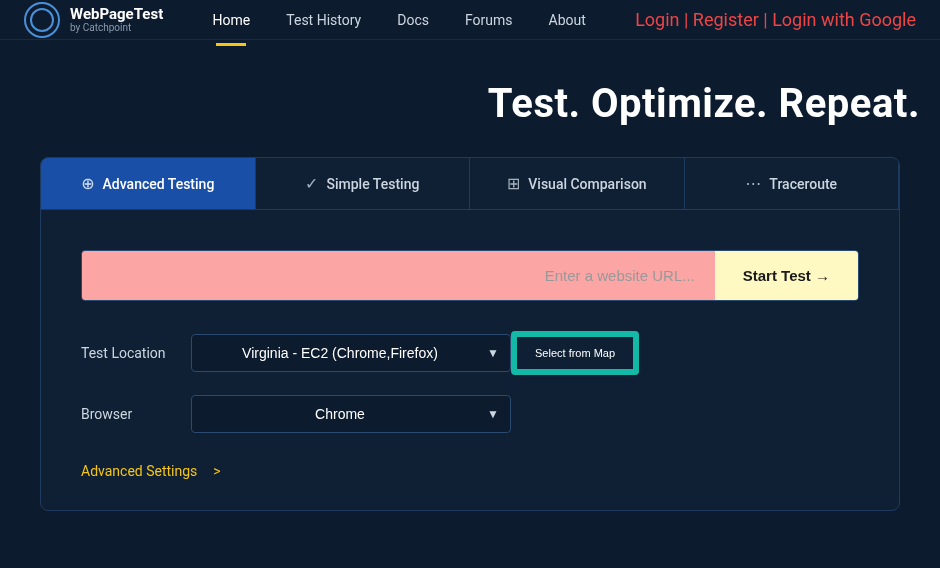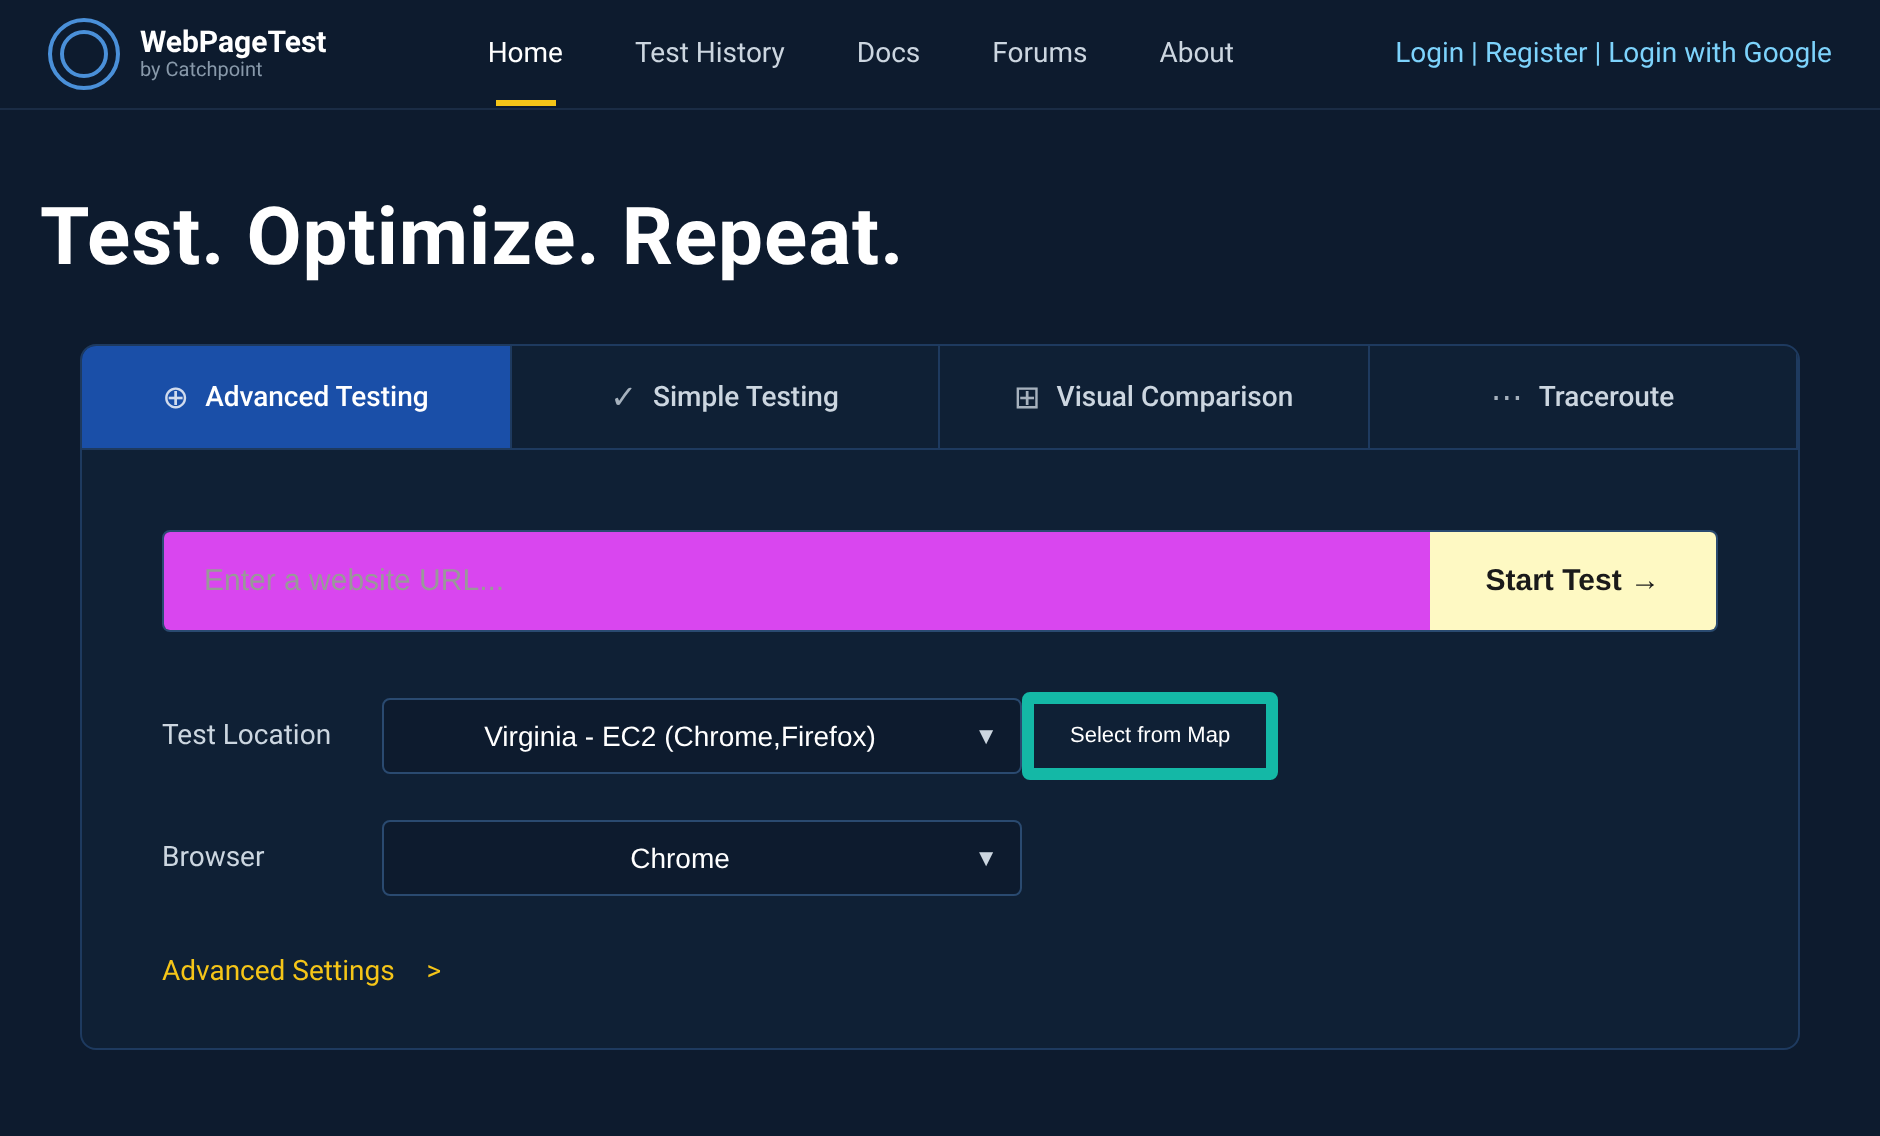--- a/index.html
+++ b/index.html
@@ -11,21 +11,21 @@
       width: 940px;
       min-height: 568px;
     }
 
     
     header {
       display: flex;
       align-items: center;
       justify-content: space-between;
       padding: 0 24px;
-      height: 55px;
+      height: 40px;
       background-color: #0d1b2e;
       border-bottom: 1px solid #1a2c45;
     }
 
     .logo-area {
       display: flex;
       align-items: center;
       gap: 10px;
     }
 
@@ -91,27 +91,27 @@
       position: absolute;
       bottom: 0;
       left: 50%;
       transform: translateX(-50%);
       width: 30px;
       height: 3px;
       background-color: #f5c518;
     }
 
     .auth-links {
-      font-size: 14px;
-      color: #7dd3fc;
+      font-size: 18px;
+      color: #ef4444;
     }
 
     
     .hero {
-      text-align: left;
+      text-align: right;
       padding: 40px 20px 30px;
     }
 
     .hero h1 {
       font-size: 40px;
       font-weight: 700;
       color: #ffffff;
       letter-spacing: 0.5px;
     }
 
@@ -166,24 +166,25 @@
       margin-bottom: 30px;
       border: 1px solid #2a4a70;
       border-radius: 4px;
       overflow: hidden;
     }
 
     .url-input {
       flex: 1;
       padding: 16px 20px;
       font-size: 15px;
-      background-color: #d946ef;
+      background-color: #fca5a5;
       color: #333;
       border: none;
       outline: none;
+      text-align: right;
     }
 
     .url-input::placeholder {
       color: #999;
     }
 
     .start-test-btn {
       padding: 16px 28px;
       background-color: #fef9c3;
       color: #1a1a1a;

